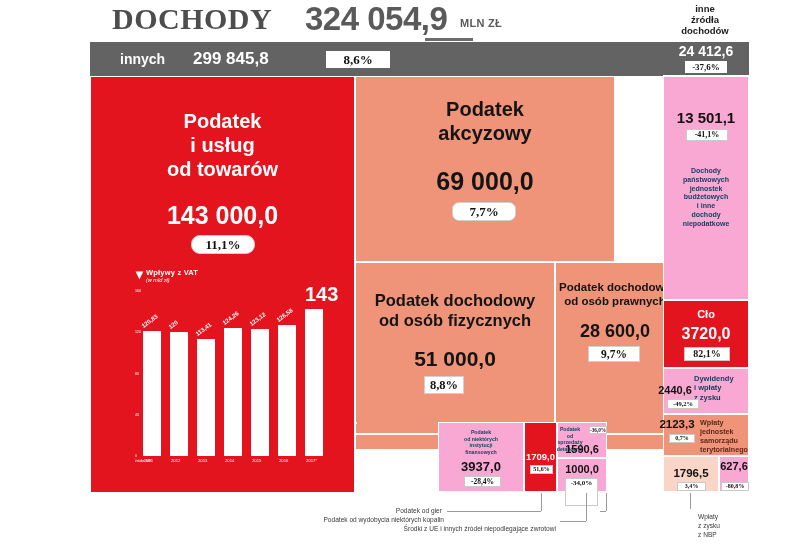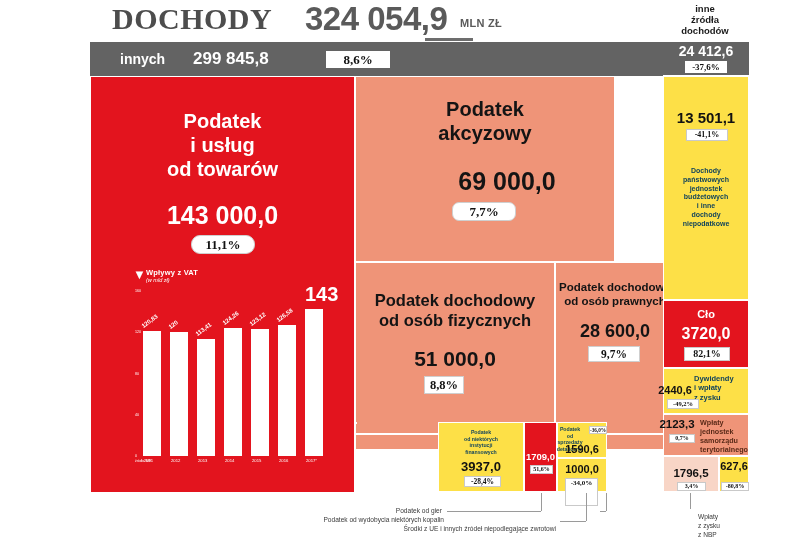--- a/index.html
+++ b/index.html
@@ -146,21 +146,21 @@
   }
 
   .cell {
     position: absolute;
     box-sizing: border-box;
     border: 1px solid #ffffff;
   }
   .red   { background: #e3141e; }
   .salmon{ background: #ef9478; }
   .salmon-lt { background: #f8d5c6; }
-  .blue  { background: #fde047; }
+  .blue  { background: #f9a8d4; }
   .dkred { background: #e3141e; }
 
   .c-title {
     position: absolute;
     width: 100%;
     text-align: center;
     font-weight: bold;
     line-height: 1.2;
   }
   .c-value {
@@ -255,21 +255,21 @@
     position: absolute;
     left: 2px; top: 190px;
     font-size: 3.4px;
     color: #ffffff;
     line-height: 1.2;
   }
 
   
   #cell-akc { left: 265px; top: 0; width: 260px; height: 186px; }
   #cell-akc .c-title { top: 20px; font-size: 20px; color: #141414; }
-  #cell-akc .c-value { top: 90px; font-size: 25px; color: #141414; padding-left: 22px; }
+  #cell-akc .c-value { top: 90px; font-size: 25px; color: #141414; }
   #cell-akc .pct { left: 96px; top: 125px; width: 64px; height: 19px; font-size: 13px; line-height: 17px; border-radius: 7px; }
 
   
   #cell-pit { left: 265px; top: 186px; width: 200px; height: 172px; }
   #cell-pit .c-title { top: 28px; font-size: 16.5px; color: #141414; }
   #cell-pit .c-value { top: 84px; font-size: 21px; color: #141414; }
   #cell-pit .pct { left: 68px; top: 113px; width: 40px; height: 18px; font-size: 12.5px; line-height: 16px; }
 
   
   #cell-cit { left: 465px; top: 186px; width: 120px; height: 172px; }

